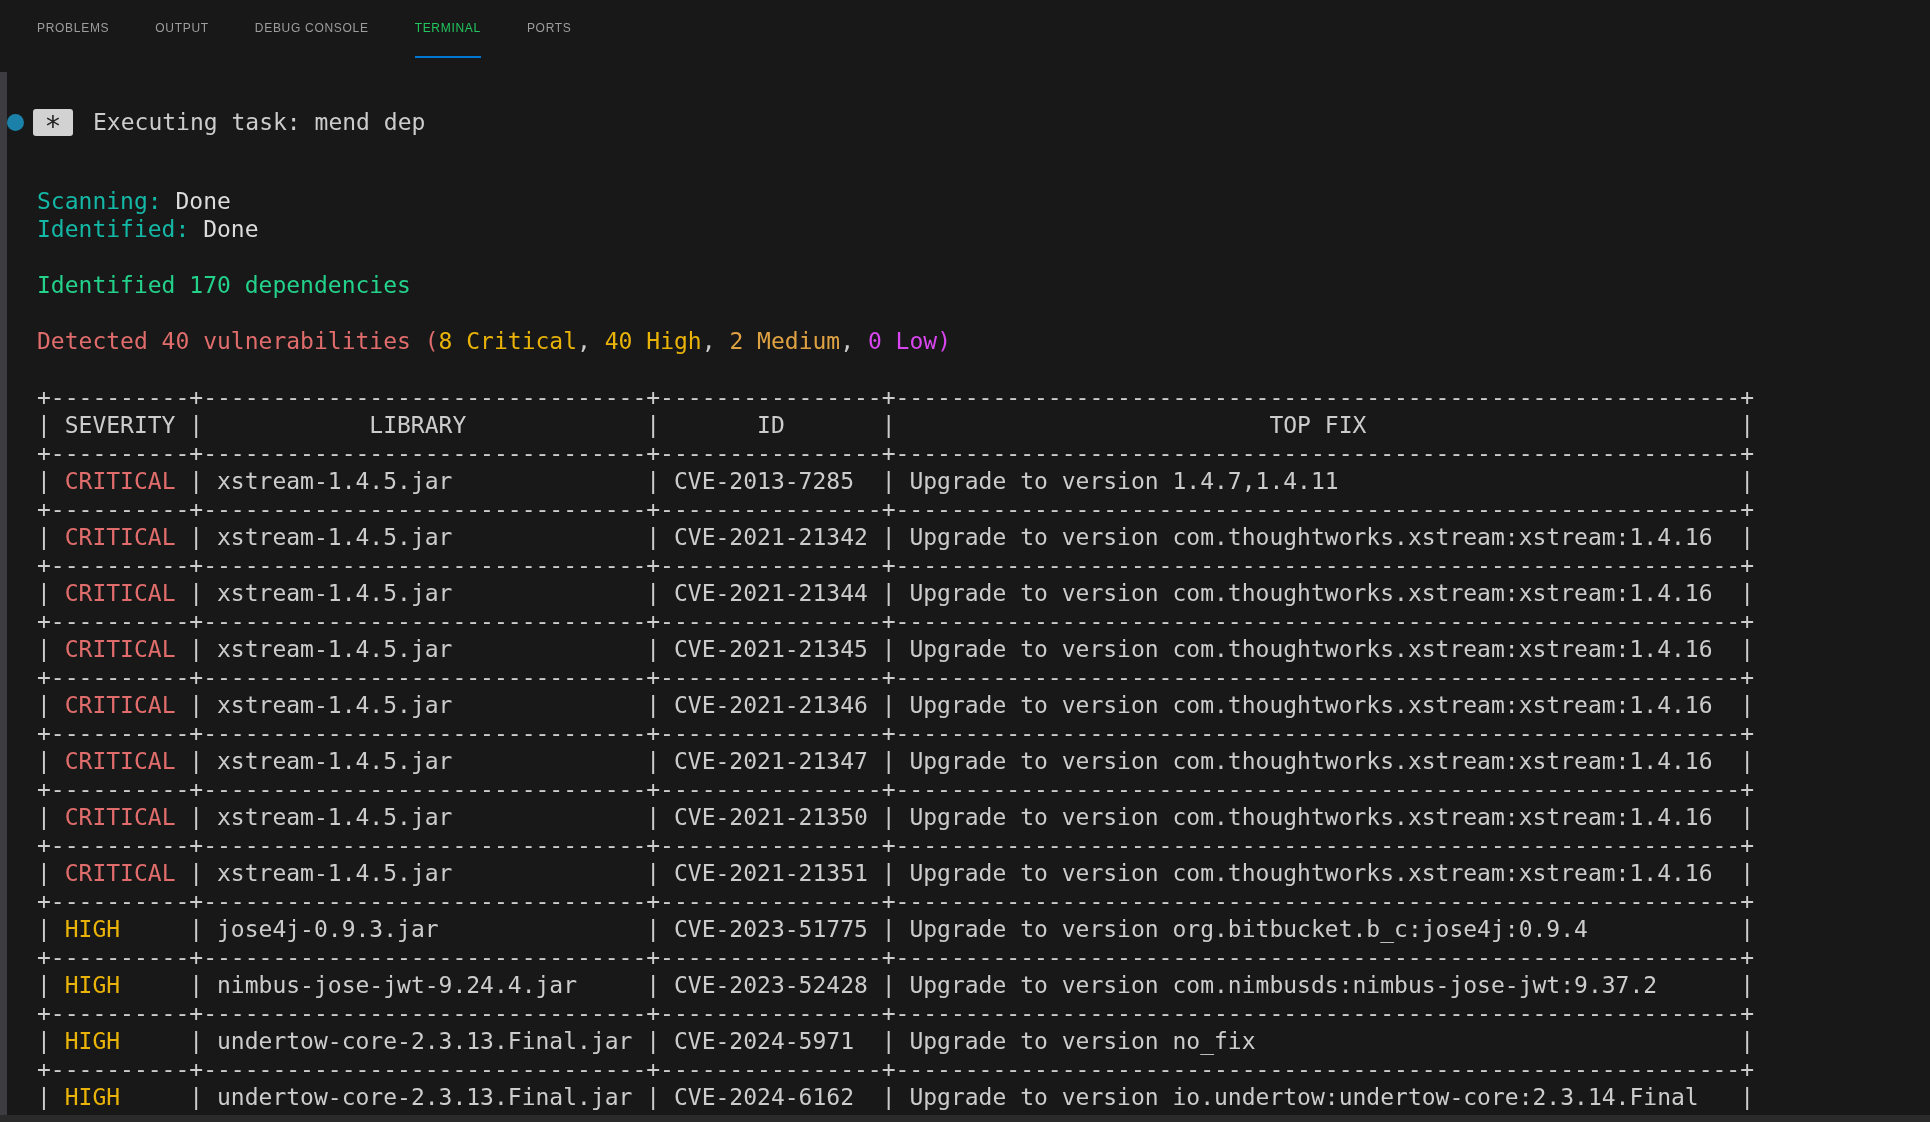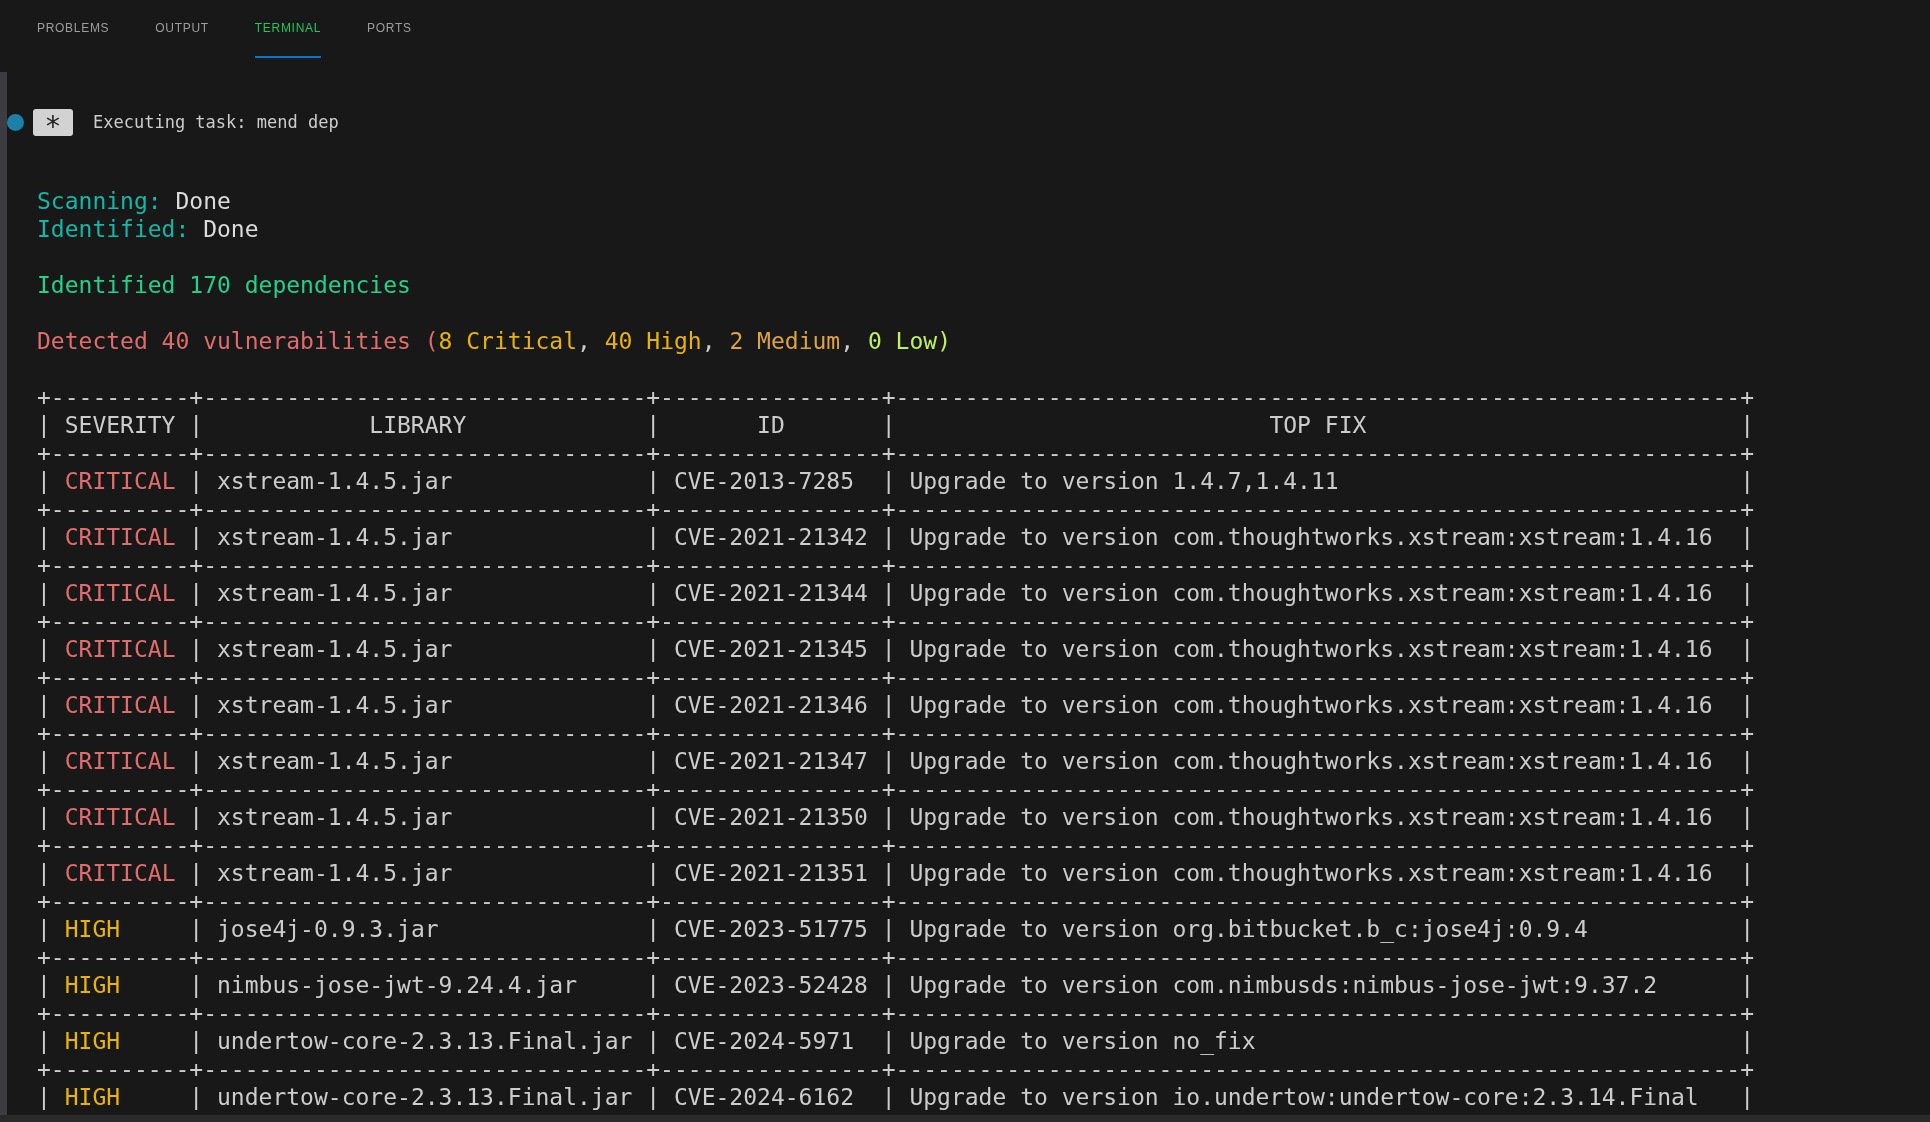--- a/index.html
+++ b/index.html
@@ -74,48 +74,49 @@
     flex:0 0 auto;
   }
   .task-badge .ast{
     color:#222222;
     font-size:28px;
     position:relative;top:4px;
     font-family:"DejaVu Sans Mono",monospace;
   }
   .task-text{
     margin-left:20px;
-    font-size:17px;
+    font-size:23px;
     color:#cccccc;
     white-space:pre;
   }
   pre.term-pre{
     margin:51px 0 0 37px;
     padding:0;
     font-family:"DejaVu Sans Mono","Liberation Mono",monospace;
     font-size:23px;
     line-height:28px;
     color:#cccccc;
     white-space:pre;
   }
   .c-blue{color:#14b8a6}
   .c-green{color:#23d18b}
   .c-salmon{color:#e06c6c}
   .c-red{color:#eab308}
   .c-orange{color:#dfa243}
-  .c-yellow{color:#bef264}
+  .c-yellow{color:#d946ef}
   .c-fg{color:#cccccc}
   .c-white{color:#dcdcdc}
 </style>
 </head>
 <body style="--accent: #0078d4;">
 
 <div class="tabbar" id="tabbar">
     <div class="tab">PROBLEMS</div>
     <div class="tab">OUTPUT</div>
+    <div class="tab">DEBUG CONSOLE</div>
     <div class="tab active">TERMINAL</div>
     <div class="tab">PORTS</div>
   </div>
 
 <div class="left-strip"></div>
 
 <div class="terminal">
   <div class="task-line">
     <span class="cmd-dot"></span>
     <span class="task-badge">

